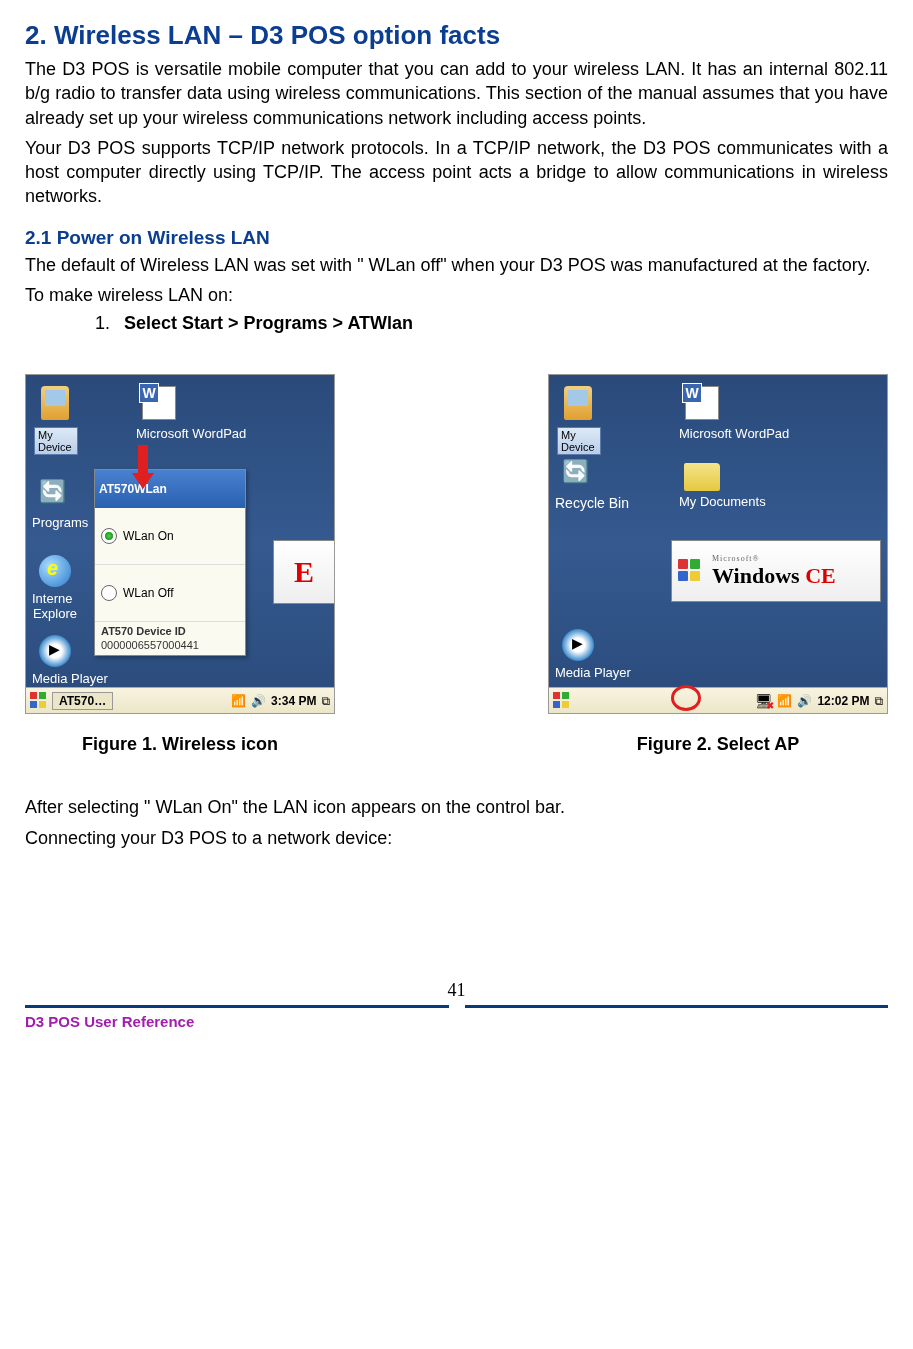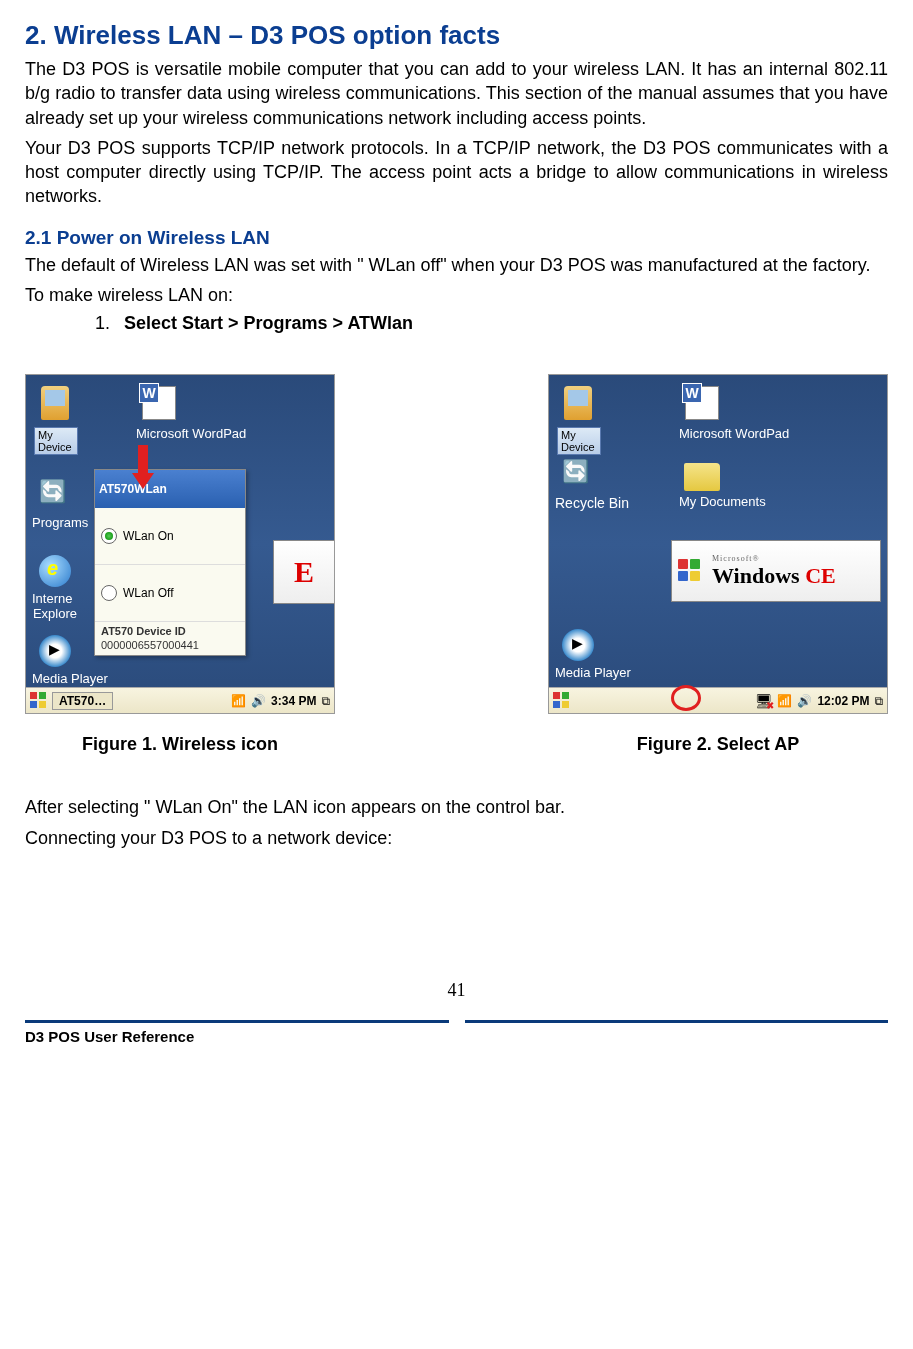--- a/index.html
+++ b/index.html
@@ -422,37 +422,37 @@
   .indent {
     padding-left: 40px;
   }
   .footer-area {
     margin-top: 130px;
   }
   .page-num {
     text-align: center;
     font-family: "Times New Roman", serif;
     font-size: 18px;
-    margin-bottom: 19px;
+    margin-bottom: 4px;
   }
   .footer-line {
     height: 3px;
     width: 100%;
     display: flex;
   }
   .footer-line .seg {
     flex: 1;
     background: #0a3a7a;
     height: 3px;
   }
   .footer-line .gap {
     width: 16px;
   }
   .footer-ref {
-    color: #000000;
+    color: #a21caf;
     font-weight: bold;
     font-size: 15px;
     margin-top: 5px;
   }
 </style>
 </head>
 <body>
 
 <div class="heading1">2. Wireless LAN – D3 POS option facts</div>
 <div class="para">The D3 POS is versatile mobile computer that you can add to your wireless LAN. It has an internal 802.11 b/g radio to transfer data using wireless communications. This section of the manual assumes that you have already set up your wireless communications network including access points.</div>

